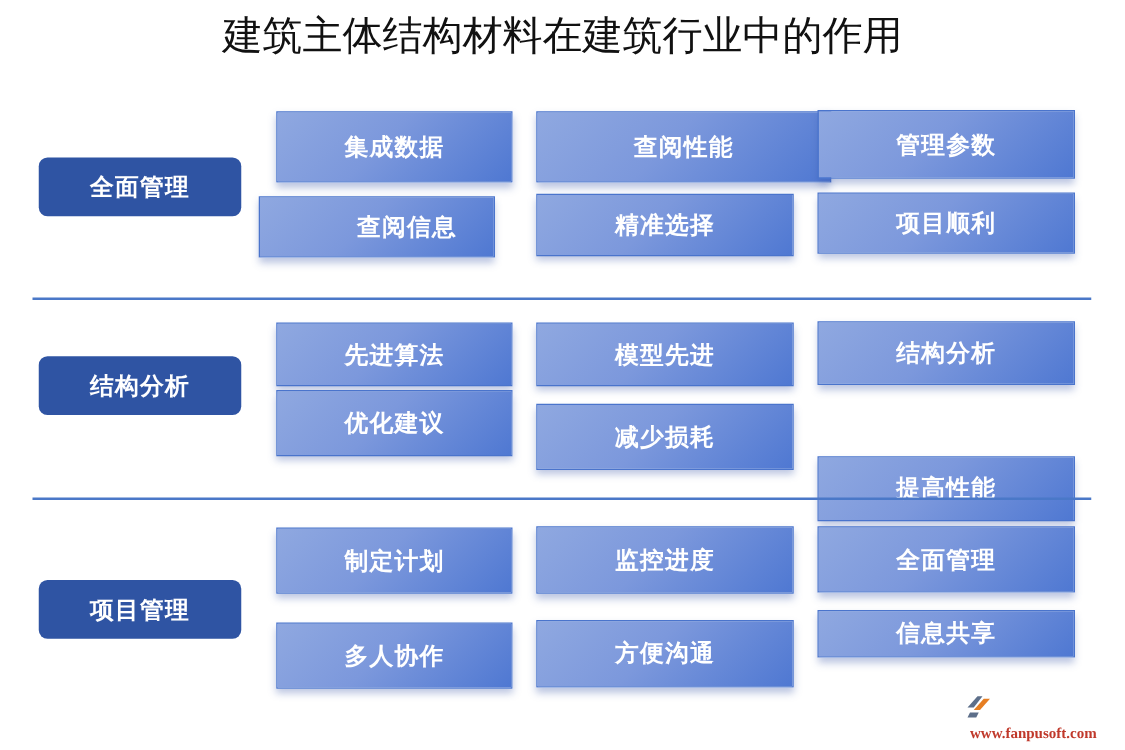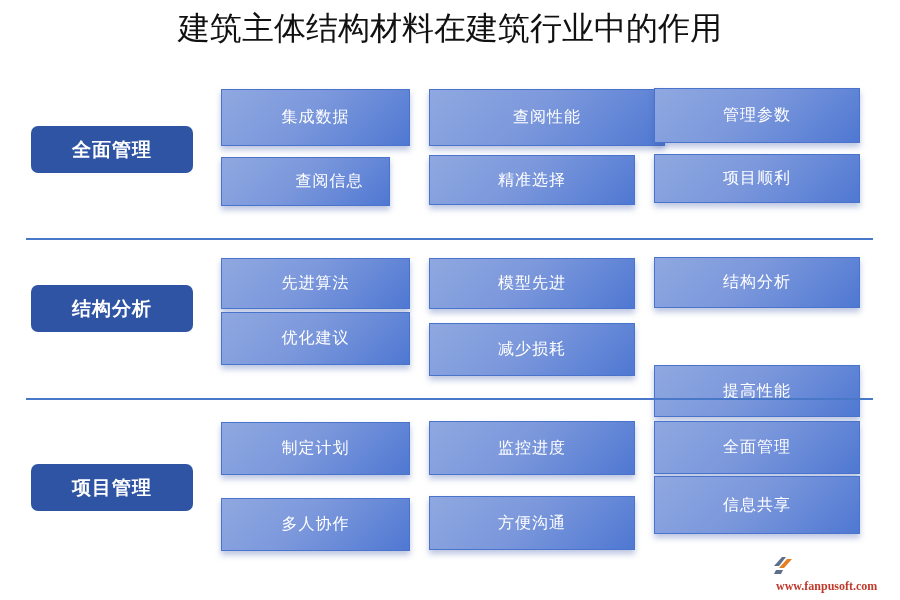--- a/index.html
+++ b/index.html
@@ -20,21 +20,21 @@
       background: #2f54a3; border-radius: 7px; color: #fff;
       display: flex; align-items: center; justify-content: center;
       font-size: 19px; font-weight: bold; letter-spacing: 1px;
     }
     .item {
       position: absolute; box-sizing: border-box;
       border: 1.5px solid #4a74cc;
       background: linear-gradient(135deg, #8fa8e0 0%, #7c98dc 45%, #4f78d2 100%);
       box-shadow: 0 4px 6px rgba(60, 90, 170, 0.35);
       color: #fff; display: flex; align-items: center; justify-content: center;
-      font-size: 16px; font-weight: normal; letter-spacing: 1px;
+      font-size: 19px; font-weight: bold; letter-spacing: 1px;
     }
     .logo {
       position: absolute; left: 768px; top: 551px; width: 130px; height: 46px;
     }
     .logo-icon { position: absolute; left: 4px; top: 3px; width: 22px; height: 22px; }
     .logo-text {
       position: absolute; left: 28px; top: 0px;
       font-family: "DejaVu Sans", "Liberation Sans", sans-serif;
       font-size: 20px; color: #5d6f8a; letter-spacing: 1px; line-height: 28px;
     }
@@ -46,21 +46,21 @@
   </style>
 </head>
 <body>
 
 <div class="title">建筑主体结构材料在建筑行业中的作用</div>
 
 <div class="cat" style="top:126px;">全面管理</div>
 <div class="item" style="left:221px; top:89px; width:189px; height:57px;">集成数据</div>
 <div class="item" style="left:429px; top:89px; width:236px; height:57px;">查阅性能</div>
 <div class="item" style="left:654px; top:88px; width:206px; height:55px;">管理参数</div>
-<div class="item" style="left:221px; top:157px; width:169px; height:49px;padding-left:48px;">查阅信息</div>
+<div class="item" style="left:207px; top:157px; width:189px; height:49px;padding-left:48px;">查阅信息</div>
 <div class="item" style="left:429px; top:155px; width:206px; height:50px;">精准选择</div>
 <div class="item" style="left:654px; top:154px; width:206px; height:49px;text-align:right;">项目顺利</div>
 
 <div class="sep" style="top:238px;"></div>
 
 <div class="cat" style="top:285px;">结构分析</div>
 <div class="item" style="left:221px; top:258px; width:189px; height:51px;">先进算法</div>
 <div class="item" style="left:429px; top:258px; width:206px; height:51px;">模型先进</div>
 <div class="item" style="left:654px; top:257px; width:206px; height:51px;">结构分析</div>
 <div class="item" style="left:221px; top:312px; width:189px; height:53px;">优化建议</div>
@@ -68,21 +68,21 @@
 <div class="item" style="left:654px; top:322px; width:206px; height:52px;margin-top:43px;">提高性能</div>
 
 <div class="sep" style="top:398px;"></div>
 
 <div class="cat" style="top:464px;">项目管理</div>
 <div class="item" style="left:221px; top:422px; width:189px; height:53px;">制定计划</div>
 <div class="item" style="left:429px; top:421px; width:206px; height:54px;">监控进度</div>
 <div class="item" style="left:654px; top:421px; width:206px; height:53px;">全面管理</div>
 <div class="item" style="left:221px; top:498px; width:189px; height:53px;">多人协作</div>
 <div class="item" style="left:429px; top:496px; width:206px; height:54px;">方便沟通</div>
-<div class="item" style="left:654px; top:476px; width:206px; height:58px;">信息共享</div>
+<div class="item" style="left:654px; top:488px; width:206px; height:38px;">信息共享</div>
 
 <div class="logo">
   <span class="logo-icon">
     <svg width="22" height="22" viewBox="0 0 22 22">
       <path d="M2 12 L10 3 L14 3 L7 12 Z" fill="#5d6f8a"></path>
       <path d="M7 14 L15 5 L20 5 L12 14 Z" fill="#e67e22"></path>
       <path d="M4 16 L11 16 L9 20 L2 20 Z" fill="#5d6f8a"></path>
     </svg>
   </span>
   <span class="logo-url">www.fanpusoft.com</span>

